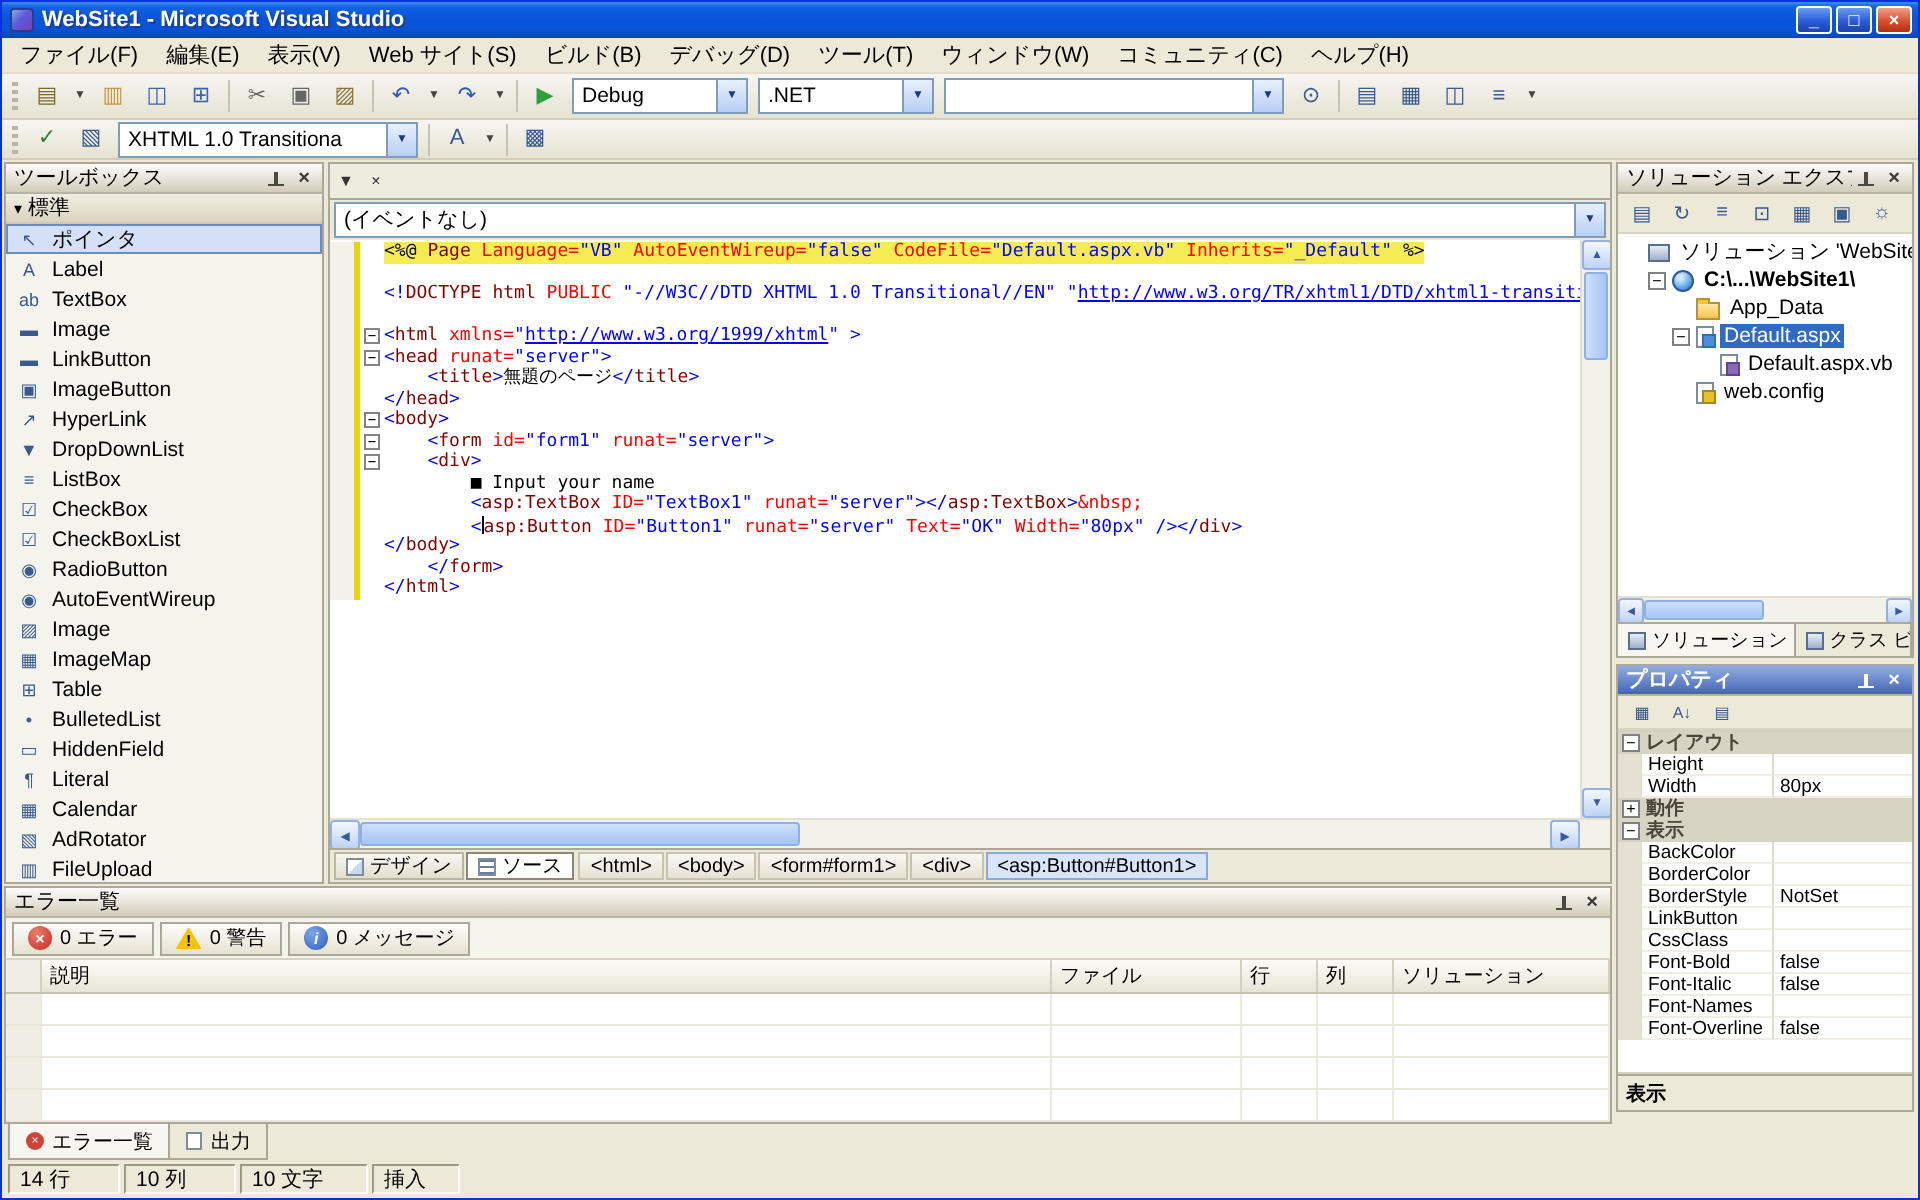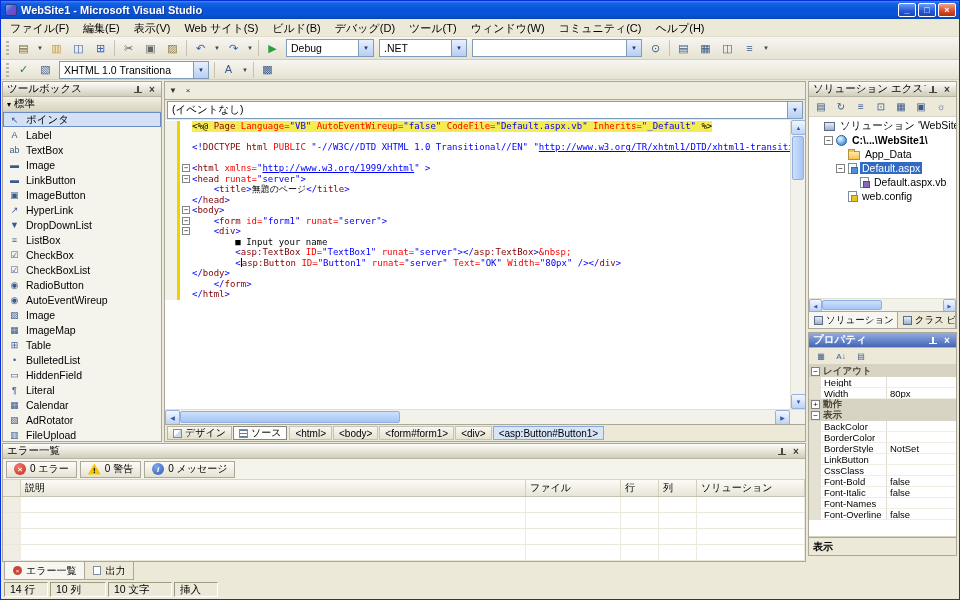--- a/index.html
+++ b/index.html
@@ -741,19 +741,19 @@
           </div>
         <div class="props-desc">
           <span class="pd-title">表示</span>
         </div>
       </div>
     </div>
   </div>
 
   <div class="statusbar">
     <span class="sb-cells" id="sbCells">
-        <span class="sb-cell" style="width: 44px;">14 行</span>
+        <span class="sb-cell" style="width: 56px;">14 行</span>
         <span class="sb-cell" style="width: 56px;">10 列</span>
         <span class="sb-cell" style="width: 64px;">10 文字</span>
         <span class="sb-cell" style="width: 44px;">挿入</span>
       </span>
   </div>
 </div>
 
 </body></html>

